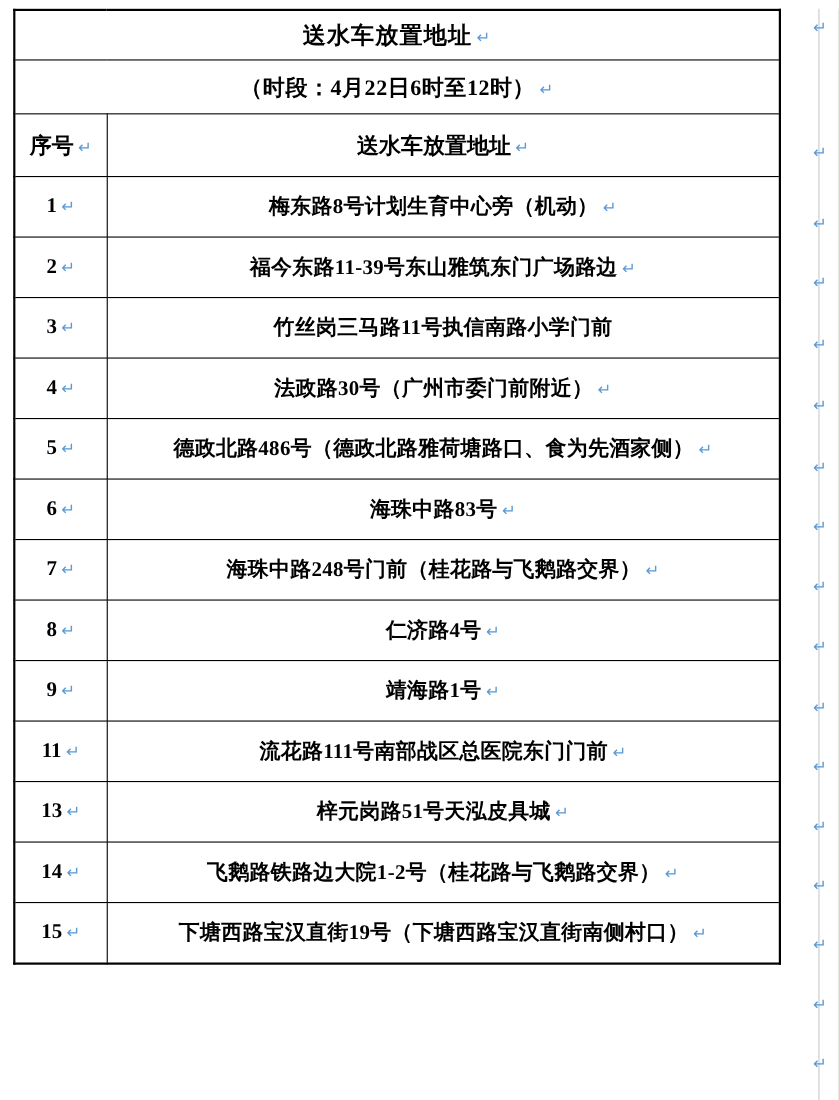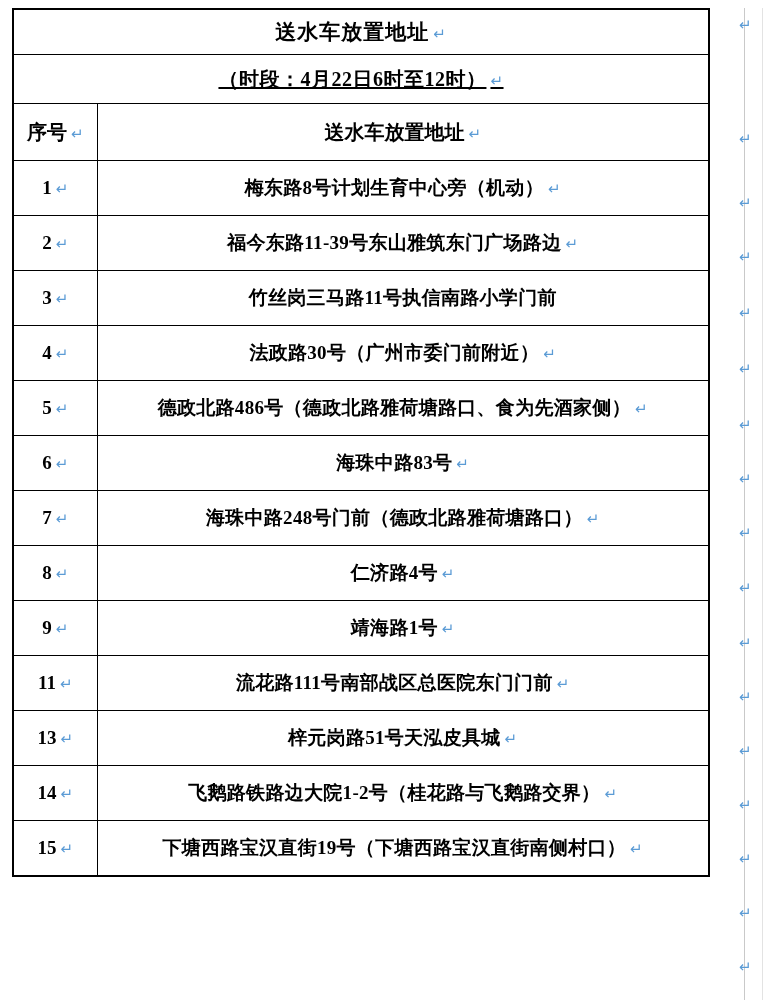--- a/index.html
+++ b/index.html
@@ -41,21 +41,20 @@
     font-weight: bold;
     height: 44px;
     letter-spacing: 1px;
   }
   .subtitle-cell {
     text-align: center;
     font-size: 20px;
     font-weight: bold;
     height: 48px;
     letter-spacing: 0.5px;
-    text-decoration: underline;
   }
   .head-cell {
     text-align: center;
     font-size: 20px;
     font-weight: bold;
     height: 56px;
   }
   .num-cell {
     text-align: center;
     font-size: 19px;
@@ -159,21 +158,21 @@
       <tr>
         <td class="num-cell"><span>5</span><span class="pilcrow">↵</span></td>
         <td class="addr-cell"><span>德政北路486号（德政北路雅荷塘路口、食为先酒家侧）</span><span class="pilcrow">↵</span></td>
       </tr>
       <tr>
         <td class="num-cell"><span>6</span><span class="pilcrow">↵</span></td>
         <td class="addr-cell"><span>海珠中路83号</span><span class="pilcrow">↵</span></td>
       </tr>
       <tr>
         <td class="num-cell"><span>7</span><span class="pilcrow">↵</span></td>
-        <td class="addr-cell"><span>海珠中路248号门前（德政北路雅荷塘路口）</span><span class="pilcrow">↵</span></td>
+        <td class="addr-cell"><span>海珠中路248号门前（桂花路与飞鹅路交界）</span><span class="pilcrow">↵</span></td>
       </tr>
       <tr>
         <td class="num-cell"><span>8</span><span class="pilcrow">↵</span></td>
         <td class="addr-cell"><span>仁济路4号</span><span class="pilcrow">↵</span></td>
       </tr>
       <tr>
         <td class="num-cell"><span>9</span><span class="pilcrow">↵</span></td>
         <td class="addr-cell"><span>靖海路1号</span><span class="pilcrow">↵</span></td>
       </tr>
       <tr>

